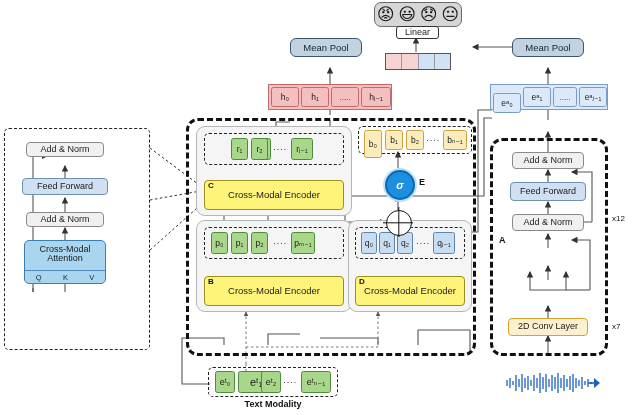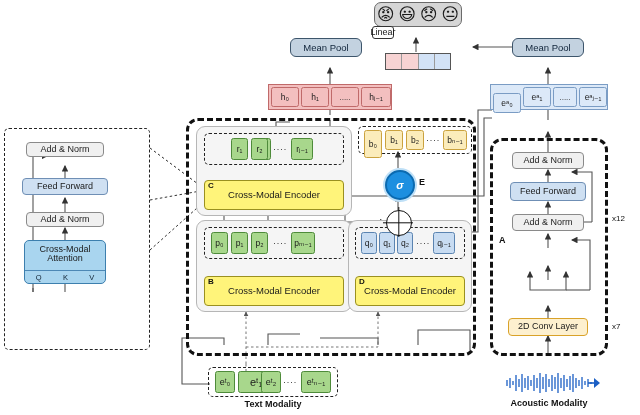--- a/index.html
+++ b/index.html
@@ -172,21 +172,21 @@
     </g>
   </svg>
 
   <div class="emojibar" style="left:374px;top:2px;width:86px;height:23px;">
     <span class="emoji">😡</span>
     <span class="emoji">😃</span>
     <span class="emoji">😞</span>
     <span class="emoji">😐</span>
   </div>
 
-  <div class="box linear" style="left:372px;top:26px;width:22px;height:13px;">
+  <div class="box linear" style="left:396px;top:26px;width:43px;height:13px;">
       <span>Linear</span>
     </div>
 
   <div class="headbar" style="left:385px;top:53px;width:64px;height:15px;">
     <div class="c hb-r"></div>
     <div class="c hb-r"></div>
     <div class="c hb-b"></div>
     <div class="c hb-b"></div>
   </div>
 
@@ -421,17 +421,14 @@
         <line x1="79" y1="8" x2="79" y2="14"></line>
           <line x1="82" y1="5" x2="82" y2="17"></line>
         <line x1="85" y1="9" x2="85" y2="13"></line>
           <line x1="88" y1="7" x2="88" y2="15"></line>
         <line x1="91" y1="10" x2="91" y2="12"></line>
       </g>
       <path d="M88,11 L98,11" stroke="#1b5fc4" stroke-width="1.6"></path>
       <path d="M94,6 L100,11 L94,16 z" fill="#1b5fc4"></path>
     </svg>
   </div>
-  <div class="lbl-mod" style="left:490px;top:398px;width:118px;">
-    <span>Acoustic Modality</span>
-  </div>
 
 </div>
 
 </body></html>

